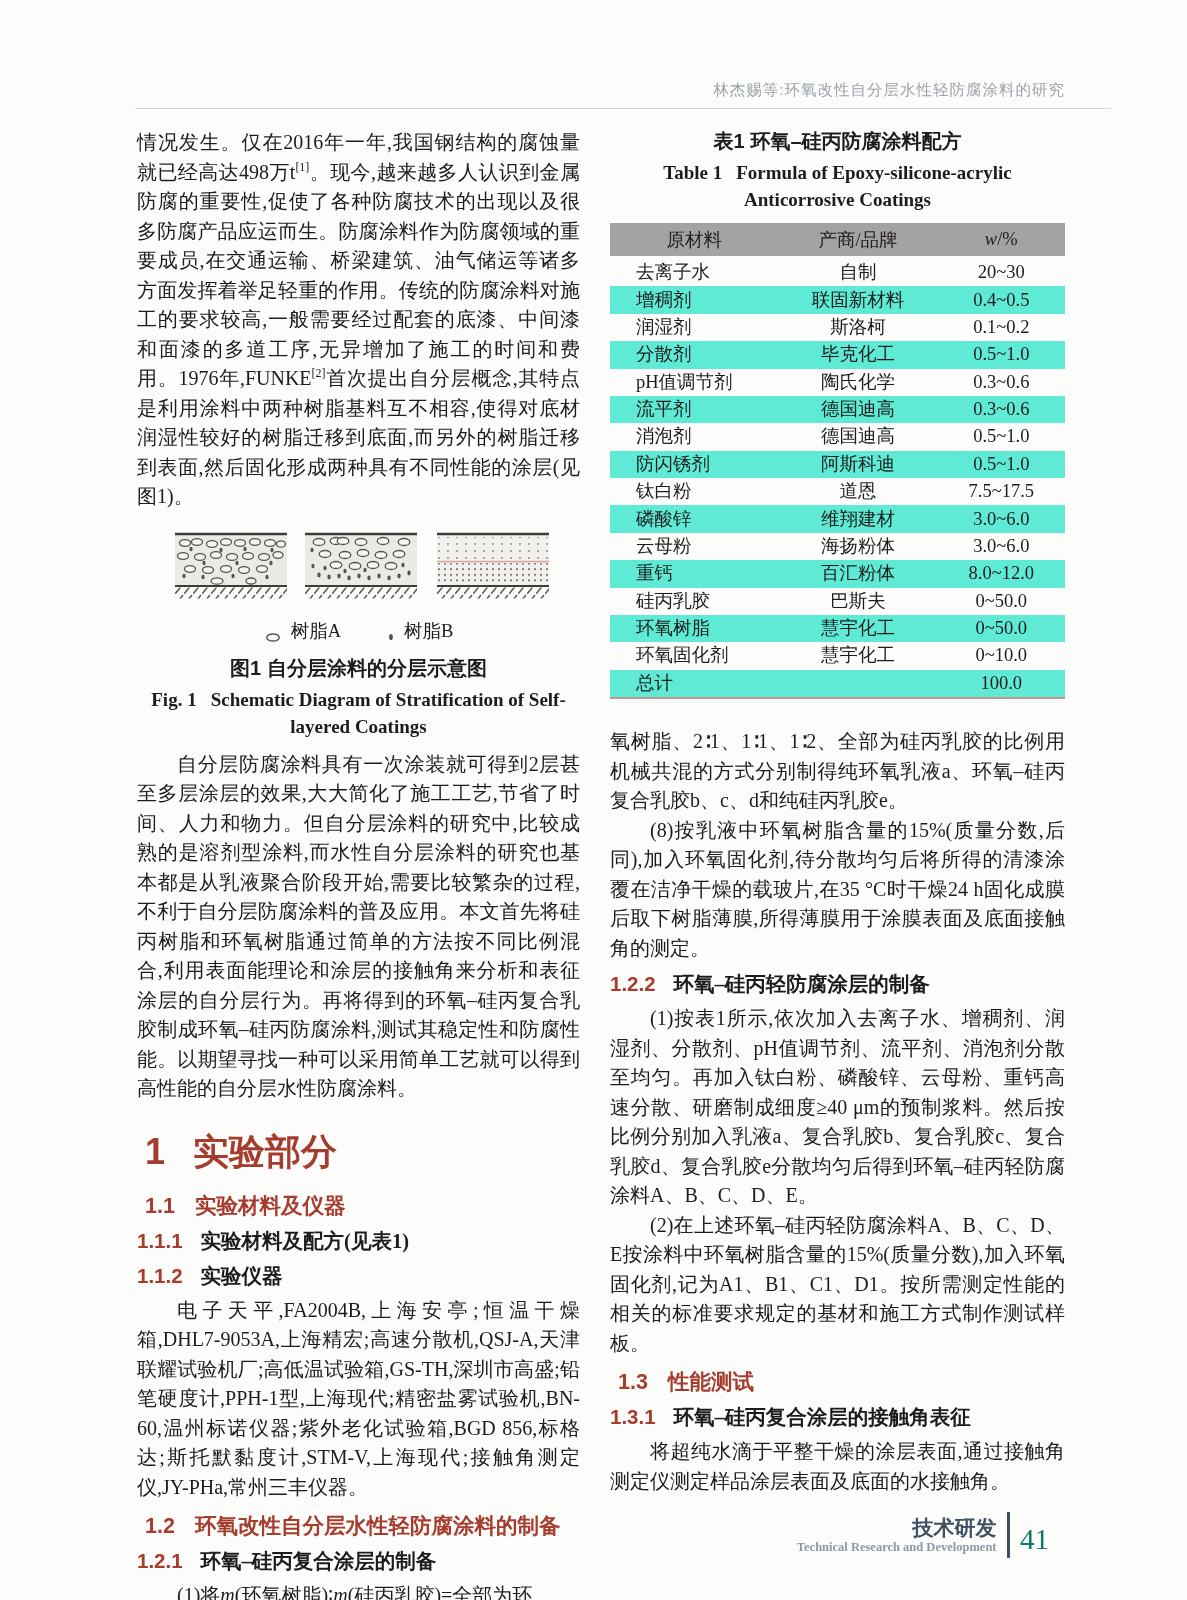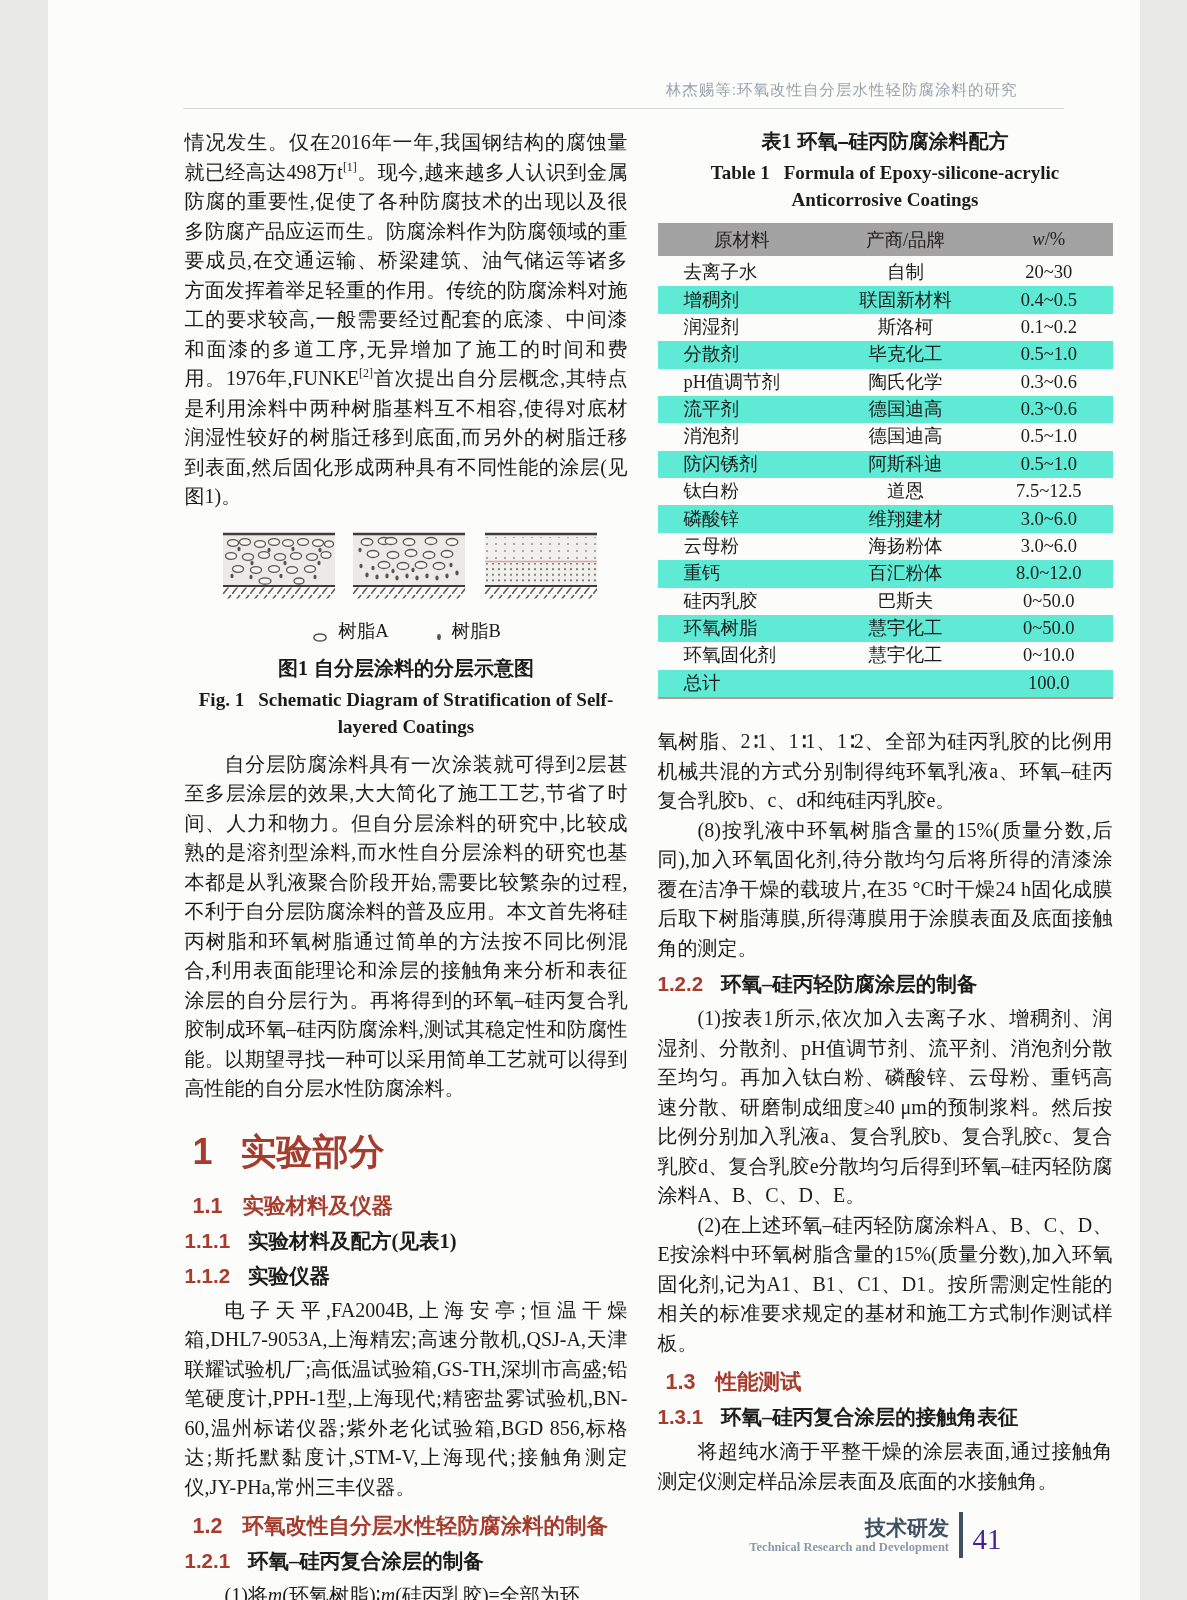--- a/index.html
+++ b/index.html
@@ -1,19 +1,19 @@
 <!DOCTYPE html>
 <html><head>
 <meta charset="utf-8">
 <style>
   * { margin: 0; padding: 0; box-sizing: border-box; }
   html, body { background: #e9e9e7; }
   .page {
     position: relative;
-    width: 1092px; height: 1600px;
+    width: 1187px; height: 1600px;
     margin: 0 auto;
     background: #fcfcfa;
     font-family: "Liberation Serif", "DejaVu Serif", serif;
     color: #1c1c1c;
     overflow: hidden;
   }
   .running-head {
     position: absolute; top: 80px; right: 122px;
     font-family: "Liberation Sans", "DejaVu Sans", sans-serif;
     font-size: 15.5px; color: #99a3ab; letter-spacing: 1px;
@@ -61,21 +61,21 @@
   .fig-legend {
     display: flex; justify-content: center; align-items: center;
     gap: 46px; margin: 6px 0 12px 0; font-size: 18.5px;
   }
   .legend-item { display: inline-flex; align-items: flex-end; gap: 9px; }
   .caption-cn {
     text-align: center;
     font-family: "Liberation Sans", "DejaVu Sans", sans-serif;
     font-weight: 700; font-size: 20px; margin-bottom: 4px;
   }
-  .caption-cn .cap-label { margin-right: 6px; font-family: Liberation Serif, serif; }
+  .caption-cn .cap-label { margin-right: 6px; }
   .caption-en {
     text-align: center; font-weight: 700; font-size: 19px;
     line-height: 27px; margin-bottom: 6px;
   }
   .caption-en .cap-label { margin-right: 14px; }
 
   
   .table-caption { margin-bottom: 10px; }
   table.formula {
     width: 100%; border-collapse: collapse;
@@ -100,21 +100,21 @@
     display: flex; align-items: center; gap: 10px;
   }
   .footer-text { text-align: right; }
   .footer-cn {
     font-family: "Liberation Sans", "DejaVu Sans", sans-serif;
     font-weight: 700; font-size: 21px; color: #3f5065; line-height: 24px;
   }
   .footer-en { font-size: 12.5px; font-weight: 700; color: #8c98a6; }
   .footer-divider { width: 3.5px; height: 46px; background: #3f5065; }
   .footer-num {
-    font-size: 29px; color: #4c1d95; padding-top: 8px;
+    font-size: 29px; color: #0f766e; padding-top: 8px;
     font-family: "Liberation Serif", serif;
   }
 </style>
 </head>
 <body>
 
 <div class="page">
 
   <div class="running-head">林杰赐等:环氧改性自分层水性轻防腐涂料的研究</div>
   <div class="head-rule"></div>
@@ -349,21 +349,21 @@
               <td>0.5~1.0</td>
             </tr>
             <tr class="alt">
               <td>防闪锈剂</td>
               <td>阿斯科迪</td>
               <td>0.5~1.0</td>
             </tr>
             <tr>
               <td>钛白粉</td>
               <td>道恩</td>
-              <td>7.5~12.5</td>
+              <td>7.5~17.5</td>
             </tr>
             <tr class="alt">
               <td>磷酸锌</td>
               <td>维翔建材</td>
               <td>3.0~6.0</td>
             </tr>
             <tr>
               <td>云母粉</td>
               <td>海扬粉体</td>
               <td>3.0~6.0</td>

